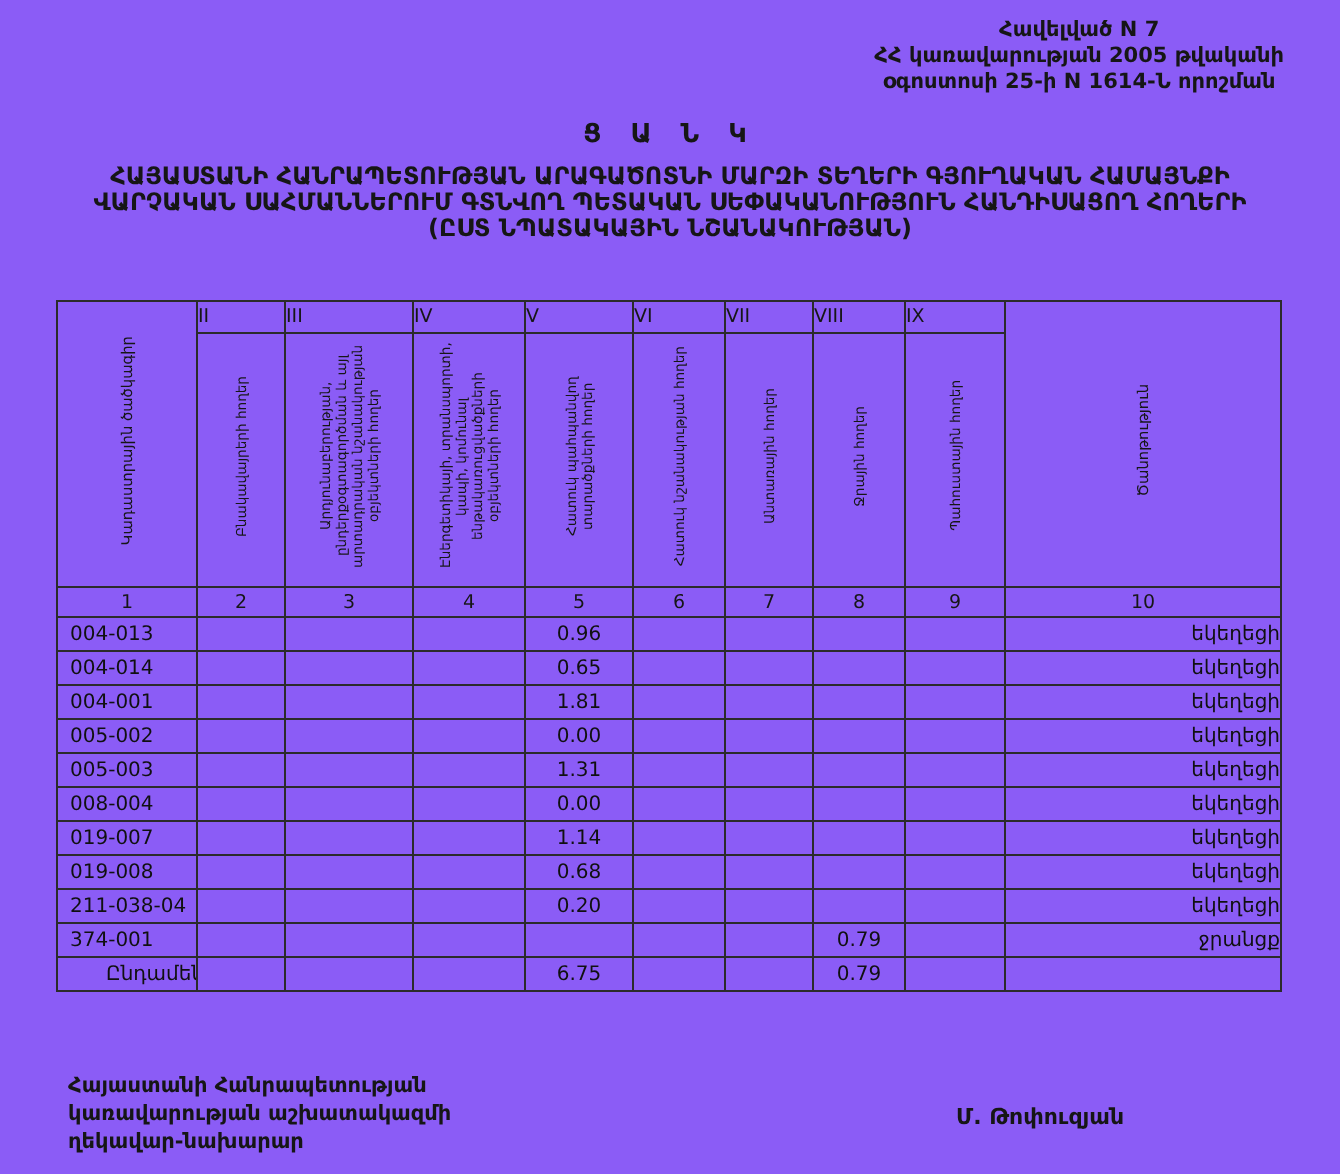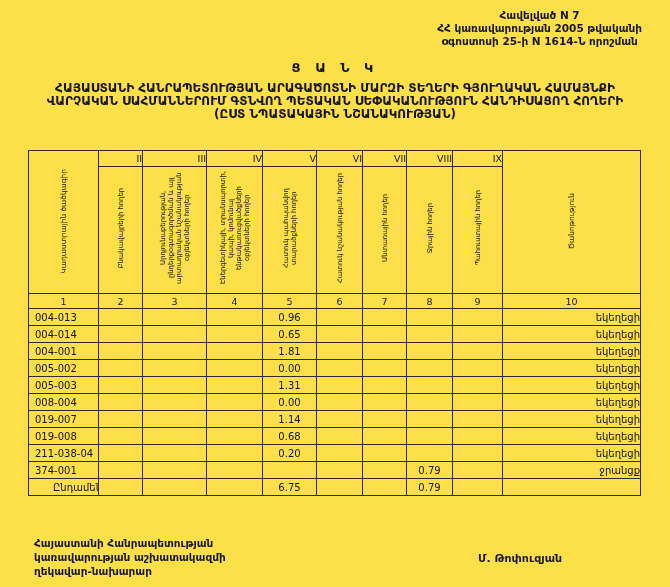--- a/index.html
+++ b/index.html
@@ -1,21 +1,21 @@
 <!DOCTYPE html>
 <html><head>
 <meta charset="utf-8">
 <style>
   * { box-sizing: border-box; }
   html, body { margin: 0; padding: 0; background: #e8e8e6; }
   .page {
     position: relative;
     width: 670px;
     height: 587px;
-    background: #fde047;
+    background: #8b5cf6;
     font-family: "DejaVu Sans", sans-serif;
     color: #161616;
     overflow: hidden;
   }
   .appendix {
     position: absolute;
     top: 9px;
     right: 28px;
     text-align: center;
     font-size: 10.5px;
@@ -39,21 +39,21 @@
     width: 612px;
     border-collapse: collapse;
     table-layout: fixed;
   }
   .land-table th, .land-table td {
     border: 1px solid #2b2b2b;
     padding: 0;
     overflow: hidden;
     font-weight: normal;
   }
-  .row-roman th { height: 16px; font-size: 9.5px; text-align: right; }
+  .row-roman th { height: 16px; font-size: 9.5px; text-align: left; }
   .row-vert th { height: 124px; vertical-align: middle; text-align: center; }
   th.vert { vertical-align: middle; text-align: center; }
   .vtext {
     writing-mode: vertical-rl;
     transform: rotate(180deg);
     display: inline-block;
     max-height: 132px;
     font-size: 6.8px;
     line-height: 8px;
     text-align: center;

